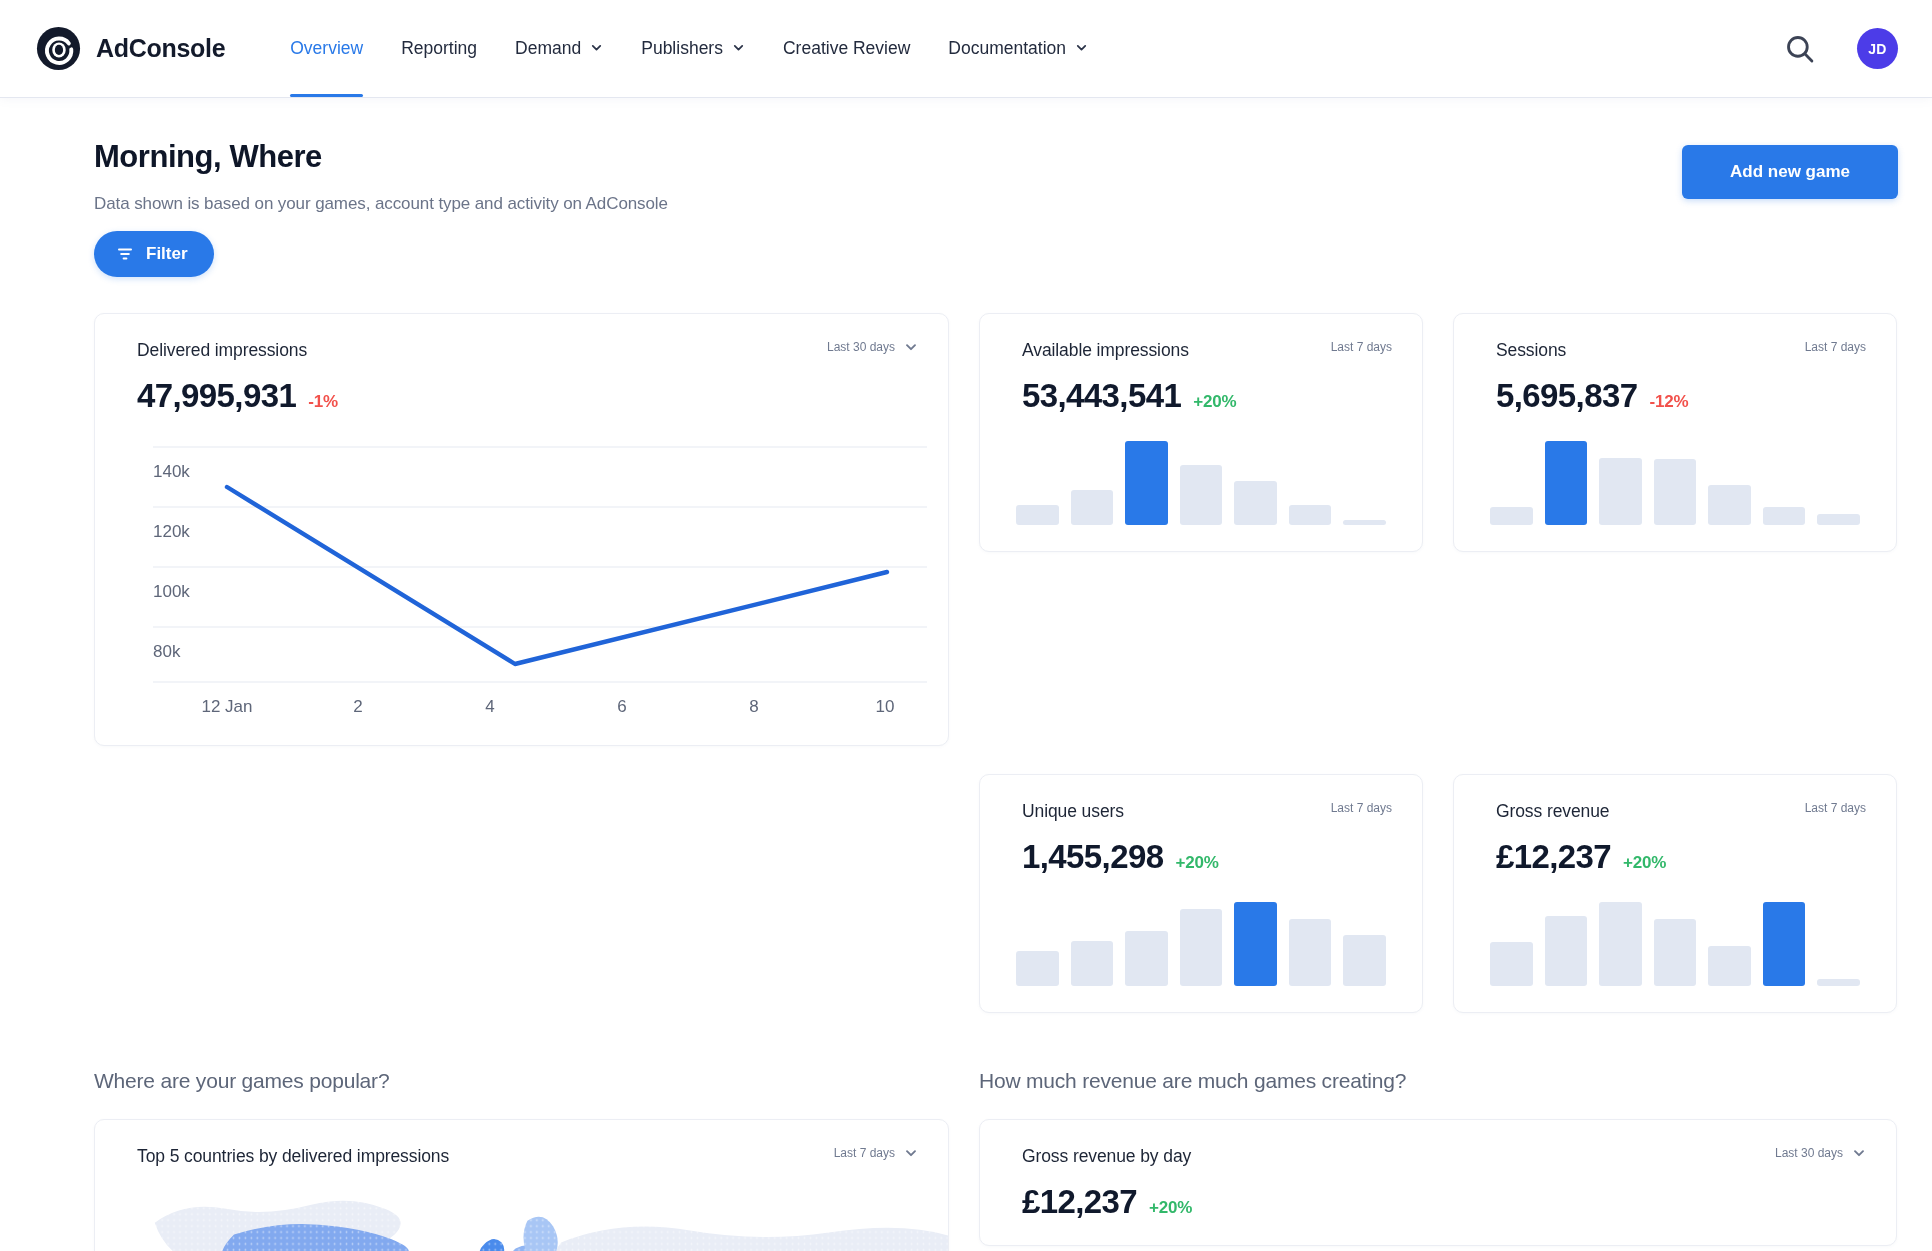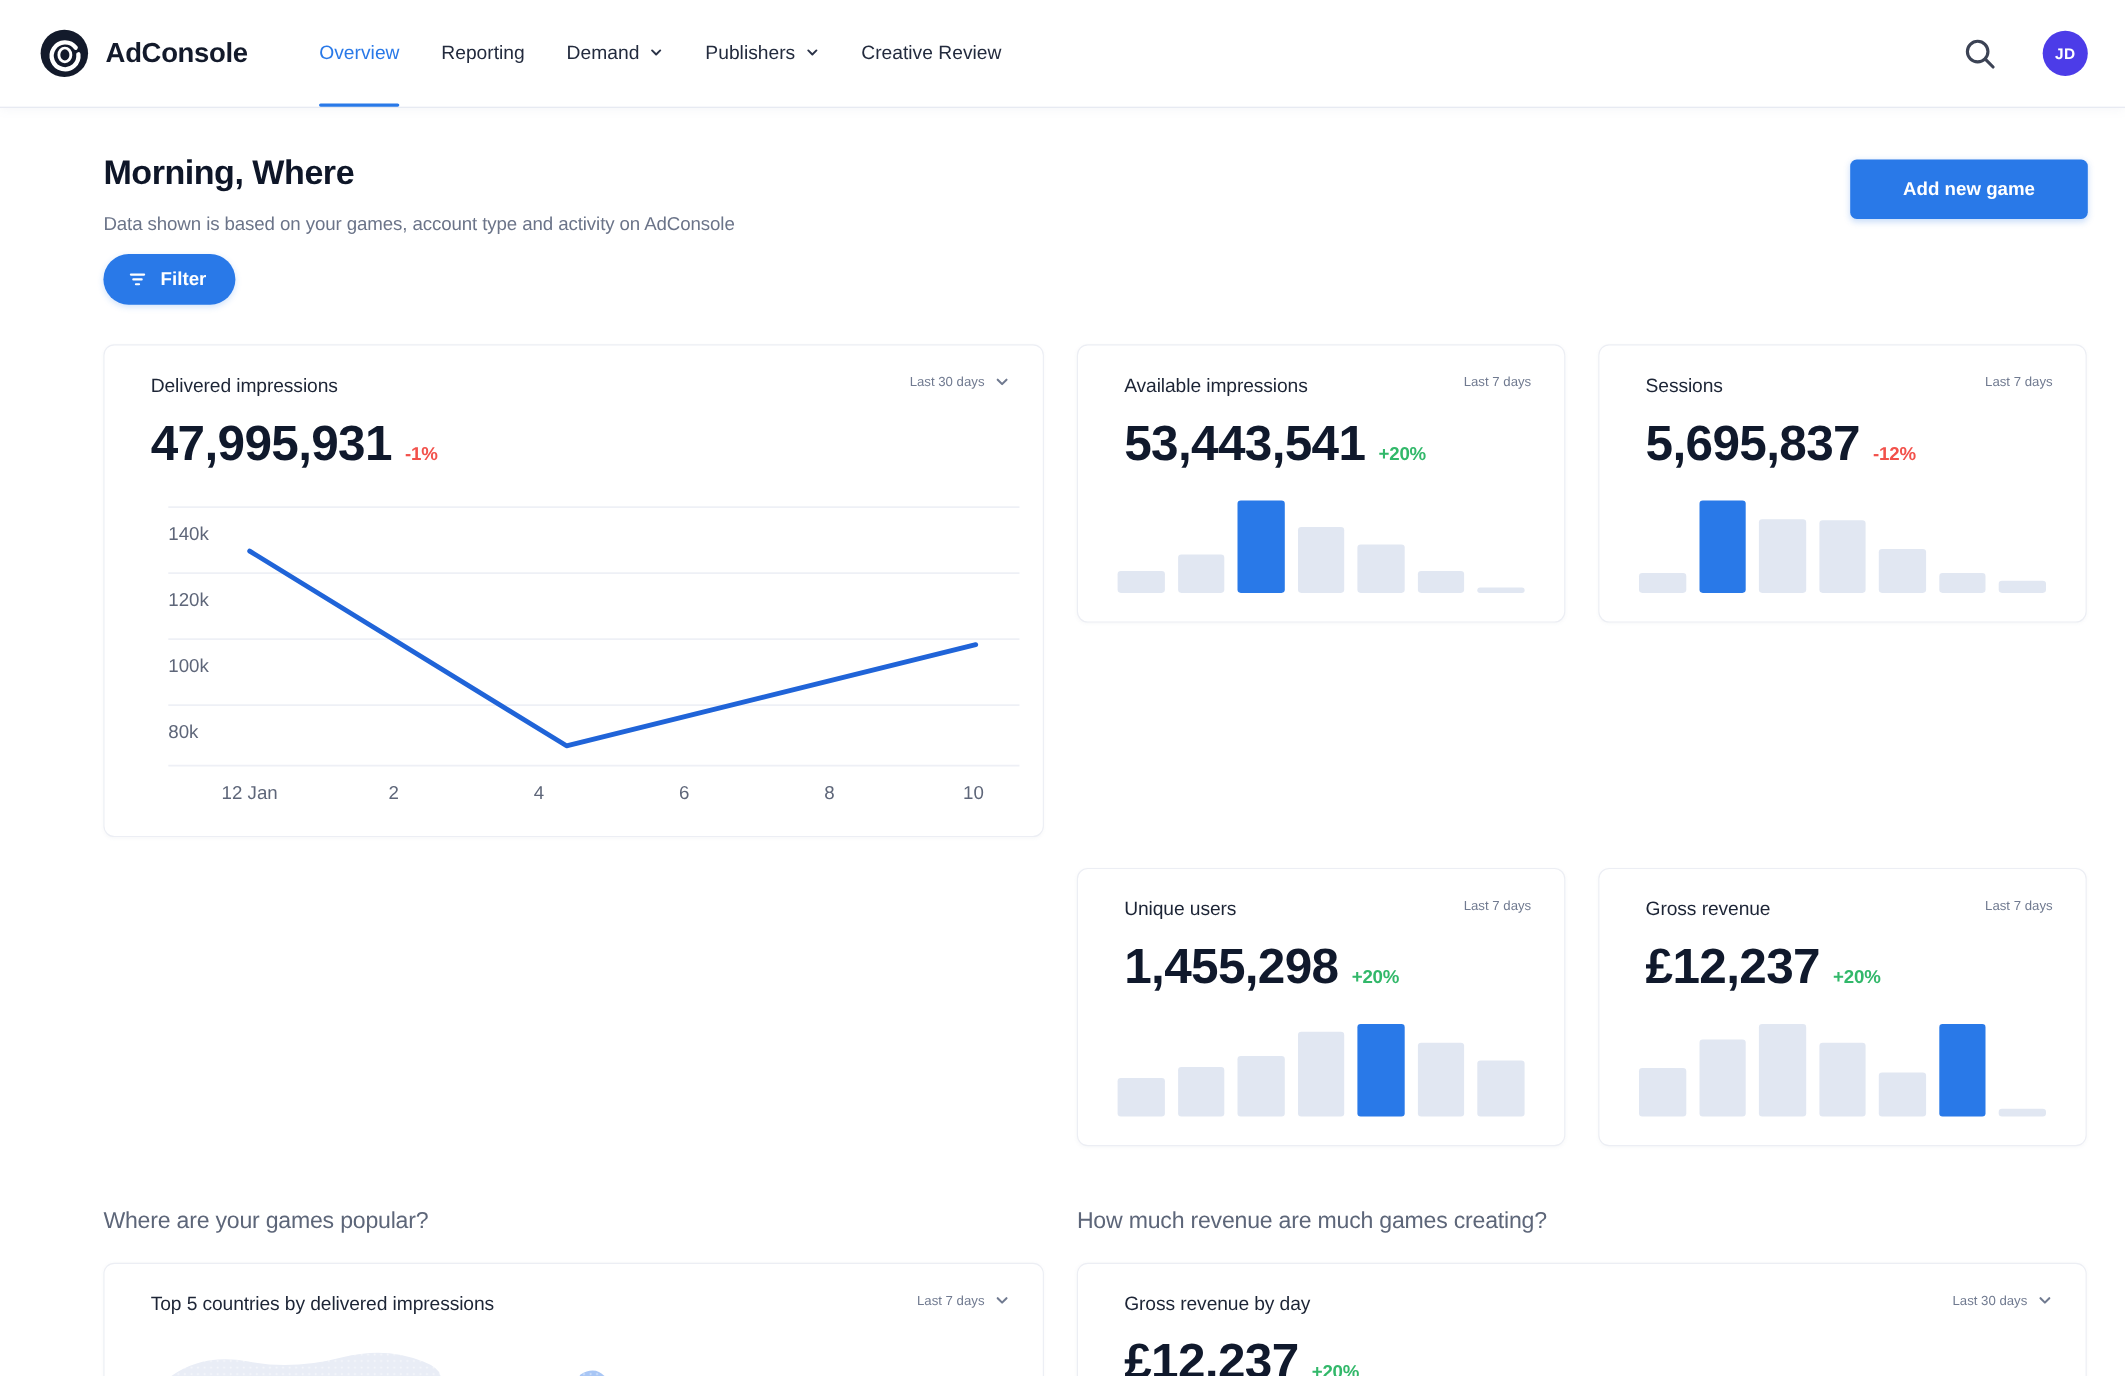--- a/index.html
+++ b/index.html
@@ -102,21 +102,21 @@
     display: flex; align-items: flex-start; justify-content: space-between;
     padding: 26px 30px 0 42px;
   }
   .card-title { font-size: 17.5px; color: #1d2536; letter-spacing: -0.1px; }
   .range {
     font-size: 12px; color: #707a90;
     display: inline-flex; align-items: center; gap: 9px; cursor: pointer;
     white-space: nowrap;
   }
   .metric-row { display: flex; align-items: baseline; gap: 12px; padding: 16px 42px 0 42px; }
-  .metric-val { font-size: 45px; font-weight: bold; color: #10192c; letter-spacing: -0.6px; }
+  .metric-val { font-size: 33px; font-weight: bold; color: #10192c; letter-spacing: -0.6px; }
   .delta { font-size: 17px; font-weight: bold; letter-spacing: -0.2px; }
   .delta.up { color: #32b86a; }
   .delta.down { color: #f2514b; }
 
   
   .line-chart-wrap { padding: 14px 22px 22px 20px; }
 
   
   .minibars {
     display: flex; align-items: flex-end; justify-content: space-between;
@@ -166,20 +166,26 @@
         </svg>
       </a>
       <a class="navitem">
         <span>Publishers</span>
         <svg class="caret" viewBox="0 0 14 14">
           <path d="M3 5.2 L7 9.2 L11 5.2" fill="none" stroke="#2b3348" stroke-width="1.9" stroke-linecap="round" stroke-linejoin="round"></path>
         </svg>
       </a>
       <a class="navitem">
         <span>Creative Review</span>
+      </a>
+      <a class="navitem">
+        <span>Documentation</span>
+        <svg class="caret" viewBox="0 0 14 14">
+          <path d="M3 5.2 L7 9.2 L11 5.2" fill="none" stroke="#2b3348" stroke-width="1.9" stroke-linecap="round" stroke-linejoin="round"></path>
+        </svg>
       </a>
     </nav>
 
   <div class="nav-right">
     <svg class="search-btn" viewBox="0 0 24 24">
       <circle cx="10.5" cy="10.5" r="6.6" fill="none" stroke="#3c4355" stroke-width="2"></circle>
       <line x1="15.4" y1="15.4" x2="20.4" y2="20.4" stroke="#3c4355" stroke-width="2" stroke-linecap="round"></line>
     </svg>
     <div class="avatar">JD</div>
   </div>

